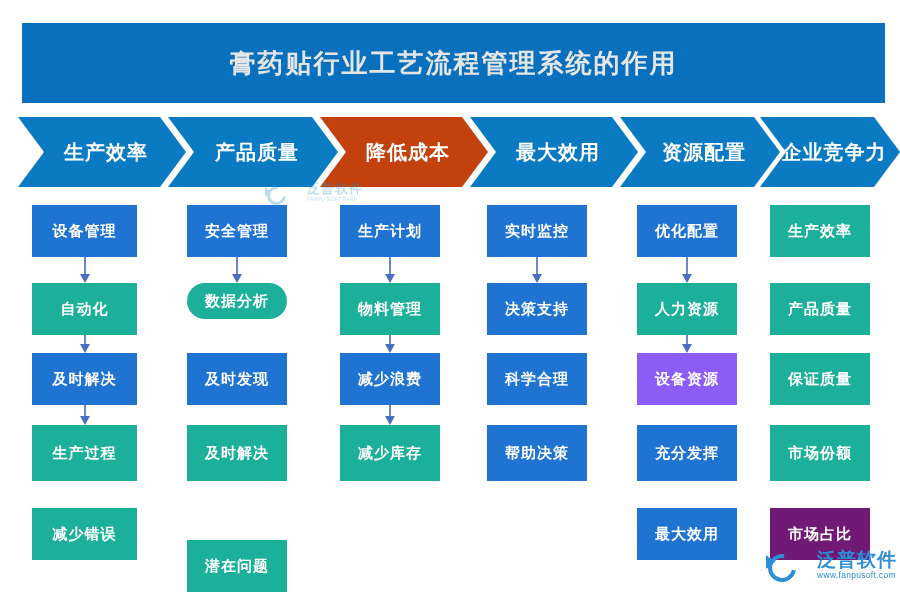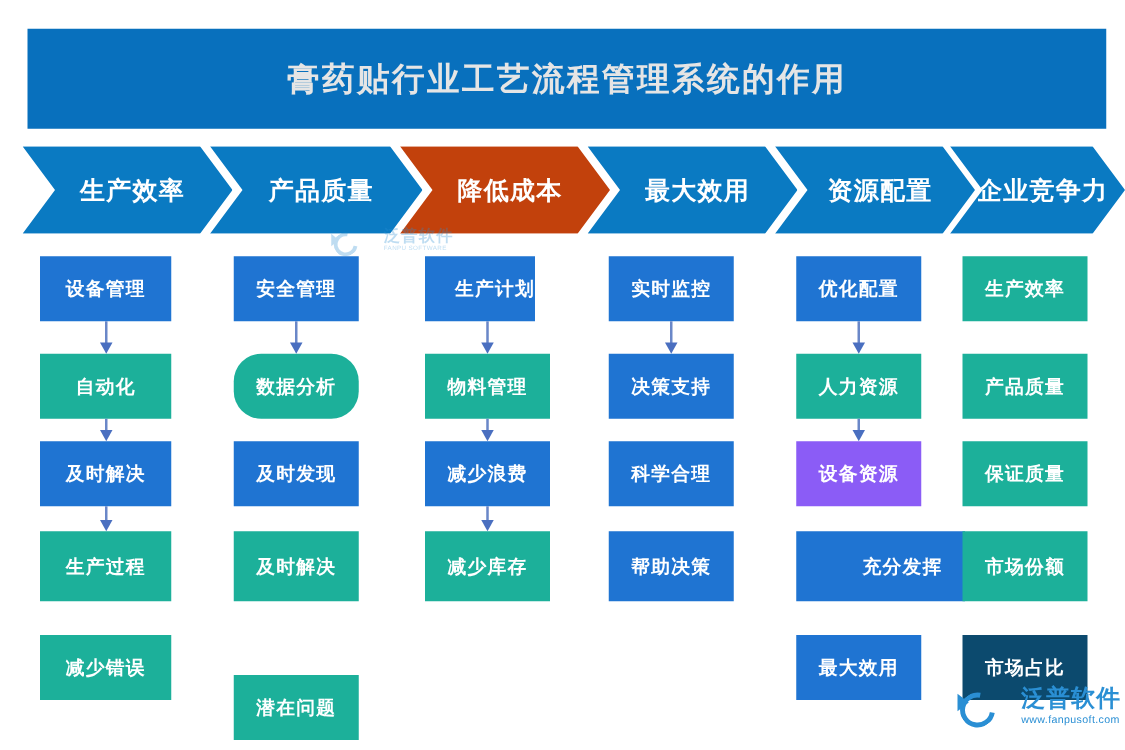--- a/index.html
+++ b/index.html
@@ -191,33 +191,33 @@
       <div class="cell green" style="left: 32px; top: 425px; width: 105px; height: 56px; background: rgb(28, 176, 154);">
         <span>生产过程</span>
       </div>
       <div class="cell green" style="left: 32px; top: 508px; width: 105px; height: 52px; background: rgb(28, 176, 154);">
         <span>减少错误</span>
       </div>
       <div class="cell blue" style="left: 187px; top: 205px; width: 100px; height: 52px; background: rgb(31, 116, 210);">
         <span>安全管理</span>
       </div>
       <div class="arrow" style="left: 236px; top: 257px; height: 18px;"></div>
-      <div class="cell green" style="left: 187px; top: 283px; width: 100px; height: 52px; background: rgb(28, 176, 154); border-radius: 22px;">
+      <div class="cell green" style="left: 187px; top: 283px; width: 100px; height: 36px; background: rgb(28, 176, 154); border-radius: 22px;">
         <span>数据分析</span>
       </div>
       <div class="cell blue" style="left: 187px; top: 353px; width: 100px; height: 52px; background: rgb(31, 116, 210);">
         <span>及时发现</span>
       </div>
       <div class="cell green" style="left: 187px; top: 425px; width: 100px; height: 56px; background: rgb(28, 176, 154);">
         <span>及时解决</span>
       </div>
       <div class="cell green" style="left: 187px; top: 508px; width: 100px; height: 52px; background: rgb(28, 176, 154); margin-top: 32px;">
         <span>潜在问题</span>
       </div>
-      <div class="cell blue" style="left: 340px; top: 205px; width: 88px; height: 52px; background: rgb(31, 116, 210); justify-content: flex-end;">
+      <div class="cell blue" style="left: 340px; top: 205px; width: 100px; height: 52px; background: rgb(31, 116, 210);">
         <span>生产计划</span>
       </div>
       <div class="arrow" style="left: 389px; top: 257px; height: 18px;"></div>
       <div class="cell green" style="left: 340px; top: 283px; width: 100px; height: 52px; background: rgb(28, 176, 154);">
         <span>物料管理</span>
       </div>
       <div class="arrow" style="left: 389px; top: 335px; height: 10px;"></div>
       <div class="cell blue" style="left: 340px; top: 353px; width: 100px; height: 52px; background: rgb(31, 116, 210);">
         <span>减少浪费</span>
       </div>
@@ -242,39 +242,39 @@
         <span>优化配置</span>
       </div>
       <div class="arrow" style="left: 686px; top: 257px; height: 18px;"></div>
       <div class="cell green" style="left: 637px; top: 283px; width: 100px; height: 52px; background: rgb(28, 176, 154);">
         <span>人力资源</span>
       </div>
       <div class="arrow" style="left: 686px; top: 335px; height: 10px;"></div>
       <div class="cell blue" style="left: 637px; top: 353px; width: 100px; height: 52px; background: #8b5cf6;">
         <span>设备资源</span>
       </div>
-      <div class="cell blue" style="left: 637px; top: 425px; width: 100px; height: 56px; background: rgb(31, 116, 210); padding-left: 35px;">
+      <div class="cell blue" style="left: 637px; top: 425px; width: 100px; height: 56px; background: rgb(31, 116, 210);">
         <span>充分发挥</span>
       </div>
       <div class="cell blue" style="left: 637px; top: 508px; width: 100px; height: 52px; background: rgb(31, 116, 210);">
         <span>最大效用</span>
       </div>
       <div class="cell green" style="left: 770px; top: 205px; width: 100px; height: 52px; background: rgb(28, 176, 154);">
         <span>生产效率</span>
       </div>
       <div class="cell green" style="left: 770px; top: 283px; width: 100px; height: 52px; background: rgb(28, 176, 154);">
         <span>产品质量</span>
       </div>
       <div class="cell green" style="left: 770px; top: 353px; width: 100px; height: 52px; background: rgb(28, 176, 154);">
         <span>保证质量</span>
       </div>
       <div class="cell green" style="left: 770px; top: 425px; width: 100px; height: 56px; background: rgb(28, 176, 154);">
         <span>市场份额</span>
       </div>
-      <div class="cell green" style="left: 770px; top: 508px; width: 100px; height: 52px; background: #0c4a6e;">
+      <div class="cell green" style="left: 770px; top: 508px; width: 100px; height: 52px; background: #701a75;">
         <span>市场占比</span>
       </div>
     </div>
 
   <div class="wm wm-center">
     <div class="wm-mark">
       <div class="ring"></div>
         <div class="blade"></div>
     </div>
     <div class="wm-textwrap">

